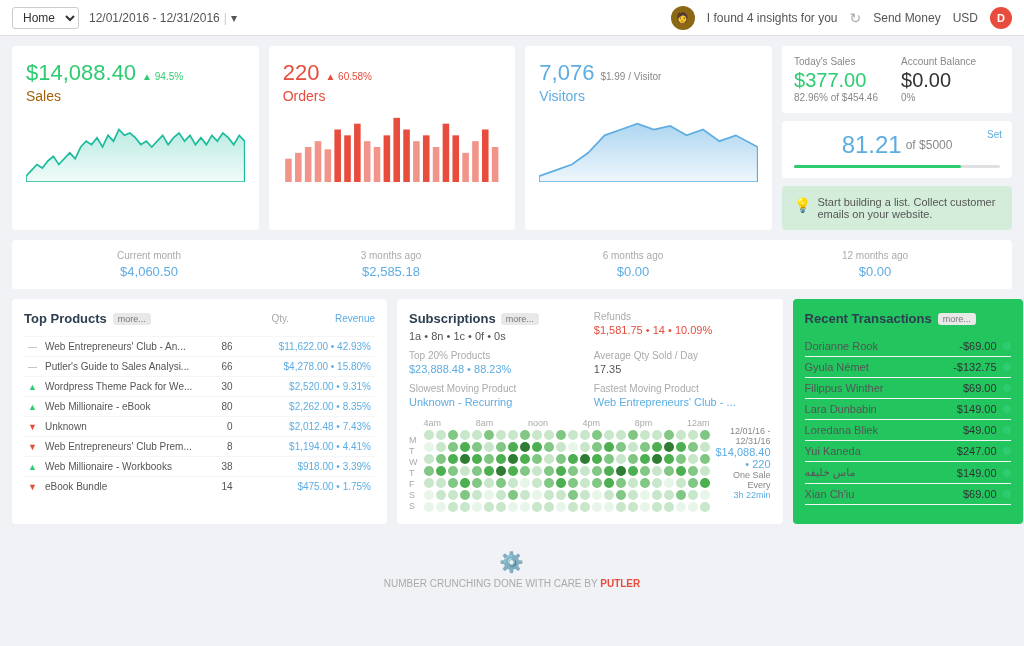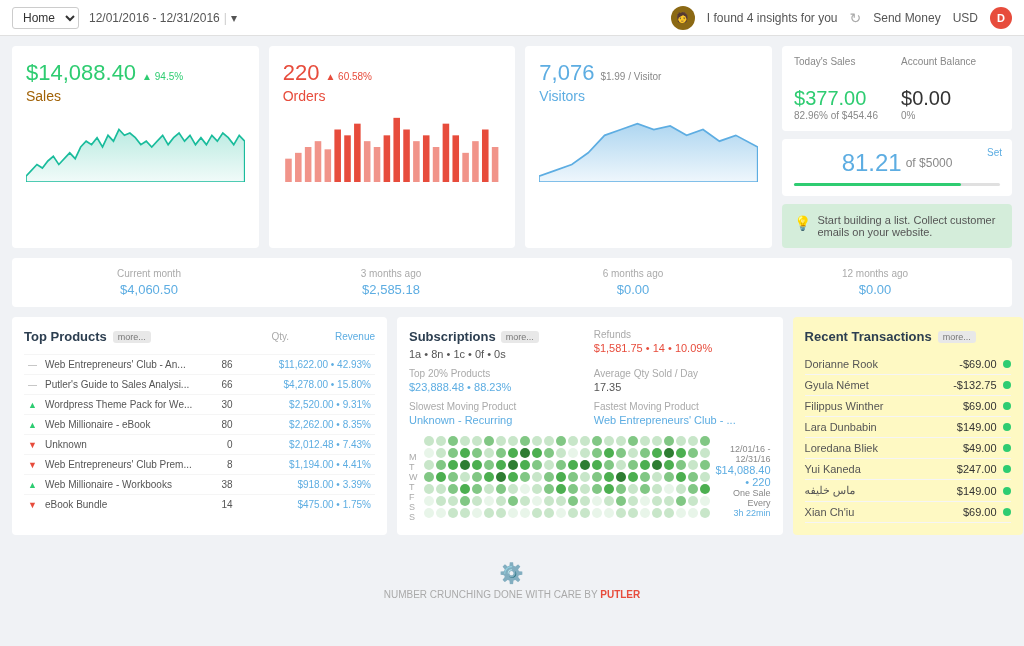--- a/index.html
+++ b/index.html
@@ -33,21 +33,21 @@
     .metric-card.orders .metric-label { color: #e74c3c; }
     .metric-card.visitors .metric-value { color: #5dade2; }
     .metric-card.visitors .metric-label { color: #5dade2; }
     .trend-up { color: #2ecc71; font-size: 10px; }
     .sub-text { font-size: 10px; color: #888; }
 
     .right-panel { width: 230px; display: flex; flex-direction: column; gap: 8px; }
     .small-card { background: #fff; border-radius: 4px; padding: 10px 12px; }
     .small-card-row { display: flex; gap: 8px; }
     .small-card-col { flex: 1; }
-    .small-label { font-size: 10px; color: #888; margin-bottom: 20px; }
+    .small-label { font-size: 10px; color: #888; margin-bottom: 2px; }
     .small-value { font-size: 20px; font-weight: 300; color: #333; }
     .small-sub { font-size: 10px; color: #888; }
     .small-value.green { color: #2ecc71; }
     .goal-card { background: #fff; border-radius: 4px; padding: 10px 12px; text-align: center; position: relative; }
     .goal-percent { font-size: 24px; color: #5dade2; font-weight: 300; }
     .goal-of { font-size: 12px; color: #888; }
     .goal-bar { height: 3px; background: #e0e0e0; border-radius: 2px; margin-top: 6px; }
     .goal-bar-fill { height: 3px; background: #2ecc71; border-radius: 2px; }
     .goal-set { position: absolute; top: 8px; right: 10px; font-size: 10px; color: #5dade2; cursor: pointer; }
     .green-cta { background: #d4edda; border-radius: 4px; padding: 10px 12px; display: flex; align-items: flex-start; gap: 6px; font-size: 11px; color: #555; }
@@ -56,21 +56,21 @@
     
     .period-row { background: #fff; border-radius: 4px; padding: 10px 16px; display: flex; gap: 0; margin-bottom: 10px; }
     .period-item { flex: 1; text-align: center; }
     .period-label { font-size: 10px; color: #aaa; margin-bottom: 3px; }
     .period-value { font-size: 13px; color: #5dade2; }
 
     
     .bottom-row { display: flex; gap: 10px; }
     .products-card { background: #fff; border-radius: 4px; padding: 12px; flex: 0 0 375px; }
     .middle-card { background: #fff; border-radius: 4px; padding: 12px; flex: 1; }
-    .transactions-card { background: #fef9c3; border-radius: 4px; padding: 12px; flex: 0 0 230px; }
+    .transactions-card { background: #22c55e; border-radius: 4px; padding: 12px; flex: 0 0 230px; }
 
     .card-header { display: flex; align-items: center; gap: 6px; margin-bottom: 10px; }
     .card-title { font-size: 13px; font-weight: 600; color: #2c3e50; }
     .more-btn { font-size: 9px; background: #e8e8e8; border-radius: 3px; padding: 1px 5px; cursor: pointer; color: #777; }
 
     
     .products-table { width: 100%; border-collapse: collapse; }
     .products-table td { font-size: 10px; color: #555; padding: 4px 4px; border-top: 1px solid #f5f5f5; vertical-align: middle; }
     .products-table td.right { text-align: right; }
     .products-table td.revenue { color: #5dade2; text-align: right; margin-top: 9px; }
@@ -362,20 +362,28 @@
         <div class="heatmap-labels-y" id="heatmap-y-labels">
             <span>M</span>
             <span>T</span>
             <span>W</span>
             <span>T</span>
             <span>F</span>
             <span>S</span>
             <span>S</span>
           </div>
         <div class="heatmap-grid">
+          <div class="heatmap-header" id="heatmap-header">
+              <span>4am</span>
+              <span>8am</span>
+              <span>noon</span>
+              <span>4pm</span>
+              <span>8pm</span>
+              <span>12am</span>
+            </div>
           <div class="heatmap-rows" id="heatmap-rows">
               <div class="heatmap-row">
                 <div class="heatmap-cell d1"></div>
                 <div class="heatmap-cell d1"></div>
                 <div class="heatmap-cell d2"></div>
                 <div class="heatmap-cell d1"></div>
                 <div class="heatmap-cell d1"></div>
                 <div class="heatmap-cell d2"></div>
                 <div class="heatmap-cell d1"></div>
                 <div class="heatmap-cell d1"></div>

